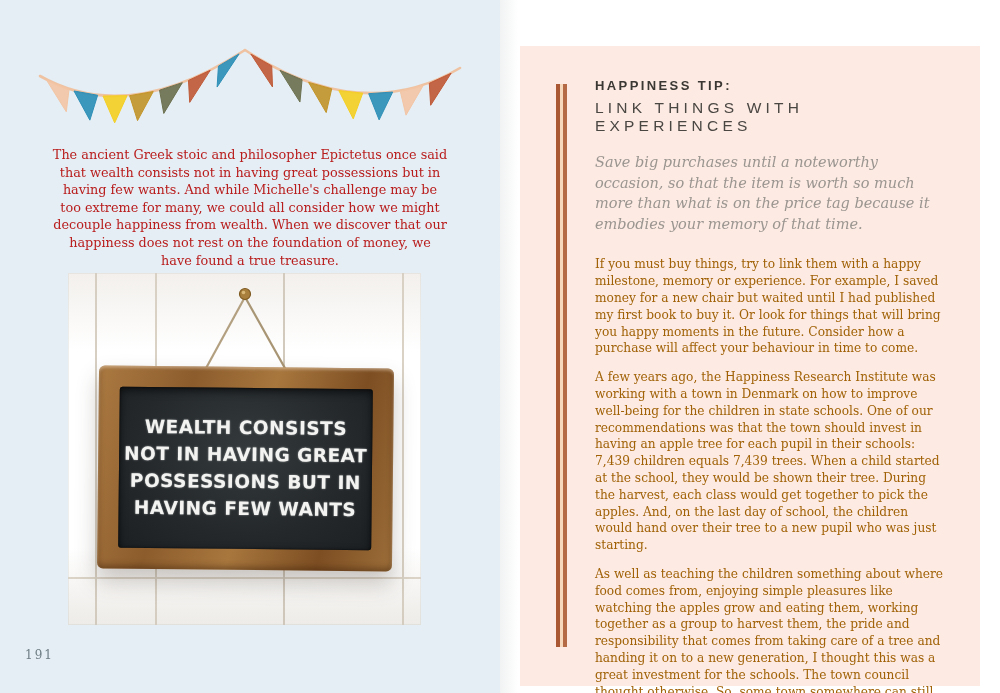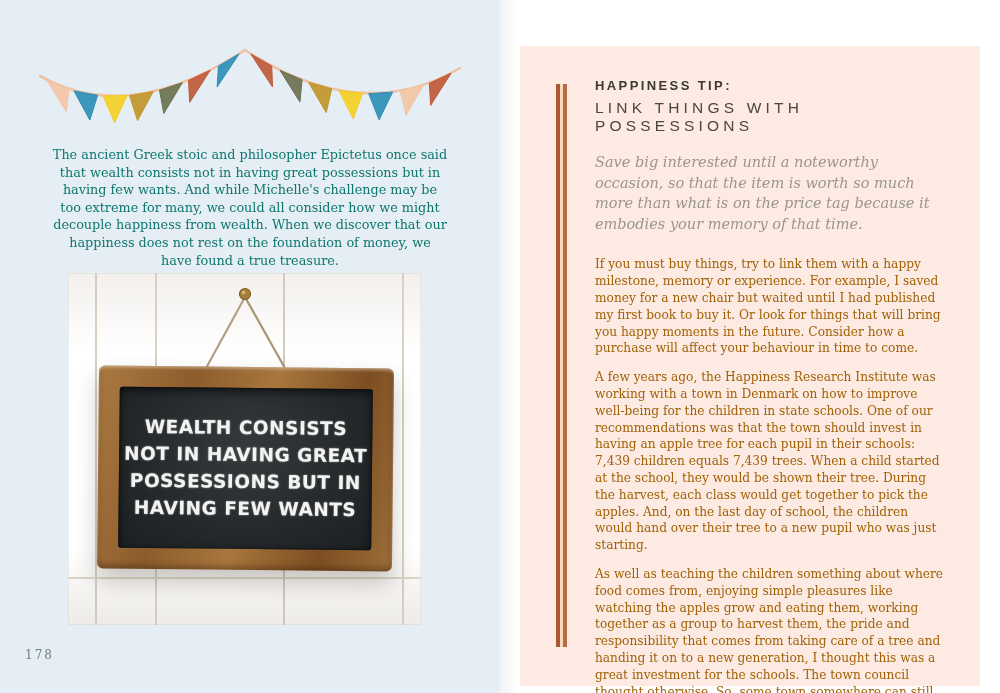--- a/index.html
+++ b/index.html
@@ -3,21 +3,21 @@
 <meta charset="utf-8">
 <style>
   html,body{margin:0;padding:0;}
   body{width:1000px;height:693px;overflow:hidden;background:#ffffff;font-family:"DejaVu Serif",serif;}
   .spread{position:relative;width:1000px;height:693px;}
 
   
   .page-left{position:absolute;left:0;top:0;width:500px;height:693px;background:#e4eef4;}
   .bunting{position:absolute;left:28px;top:38px;width:440px;height:100px;}
   .intro{position:absolute;left:52px;top:146px;width:396px;margin:0;
-         font-size:12.8px;line-height:17.6px;text-align:center;color:#0f766e;}
+         font-size:12.8px;line-height:17.6px;text-align:center;color:#b91c1c;}
   .pageno{position:absolute;left:25px;top:648px;font-size:12px;letter-spacing:2px;color:#6f7d85;}
 
   
   .photo{position:absolute;left:68px;top:273px;width:353px;height:352px;background:#ffffff;
          box-shadow:inset 0 0 0 1px rgba(190,190,185,.25);}
   .photo-bg{position:absolute;inset:0;
     background-image:
       linear-gradient(180deg,rgba(214,204,192,.30),rgba(255,255,255,0) 22%,rgba(255,255,255,0) 78%,rgba(198,190,178,.30)),
       linear-gradient(#d6cfc2,#d6cfc2),
       linear-gradient(#d9d2c5,#d9d2c5),
@@ -96,31 +96,31 @@
       <div class="board">
         <div class="slate">
           <div class="chalk-line">WEALTH CONSISTS</div>
           <div class="chalk-line">NOT IN HAVING GREAT</div>
           <div class="chalk-line">POSSESSIONS BUT IN</div>
           <div class="chalk-line">HAVING FEW WANTS</div>
         </div>
       </div>
     </div>
 
-    <div class="pageno">178</div>
+    <div class="pageno">191</div>
   </div>
 
   <div class="page-right">
     <div class="gutter-shade"></div>
     <div class="panel">
       <div class="rule"></div>
       <div class="col">
         <h2 class="tip-label">HAPPINESS TIP:</h2>
-        <h3 class="tip-title">LINK THINGS WITH POSSESSIONS</h3>
-        <p class="quote">Save big interested until a noteworthy occasion, so that the item is worth so much more than what is on the price tag because it embodies your memory of that time.</p>
+        <h3 class="tip-title">LINK THINGS WITH EXPERIENCES</h3>
+        <p class="quote">Save big purchases until a noteworthy occasion, so that the item is worth so much more than what is on the price tag because it embodies your memory of that time.</p>
         <p class="bodyp">If you must buy things, try to link them with a happy milestone, memory or experience. For example, I saved money for a new chair but waited until I had published my first book to buy it. Or look for things that will bring you happy moments in the future. Consider how a purchase will affect your behaviour in time to come.</p>
         <p class="bodyp">A few years ago, the Happiness Research Institute was working with a town in Denmark on how to improve well-being for the children in state schools. One of our recommendations was that the town should invest in having an apple tree for each pupil in their schools: 7,439 children equals 7,439 trees. When a child started at the school, they would be shown their tree. During the harvest, each class would get together to pick the apples. And, on the last day of school, the children would hand over their tree to a new pupil who was just starting.</p>
         <p class="bodyp">As well as teaching the children something about where food comes from, enjoying simple pleasures like watching the apples grow and eating them, working together as a group to harvest them, the pride and responsibility that comes from taking care of a tree and handing it on to a new generation, I thought this was a great investment for the schools. The town council thought otherwise. So, some town somewhere can still choose to be the first that grants every child an apple tree. Surely someone must be interested in being the town that ensures every child has at least one happy memory of picking apples.</p>
       </div>
     </div>
   </div>
 
 </div>
 
 </body></html>

